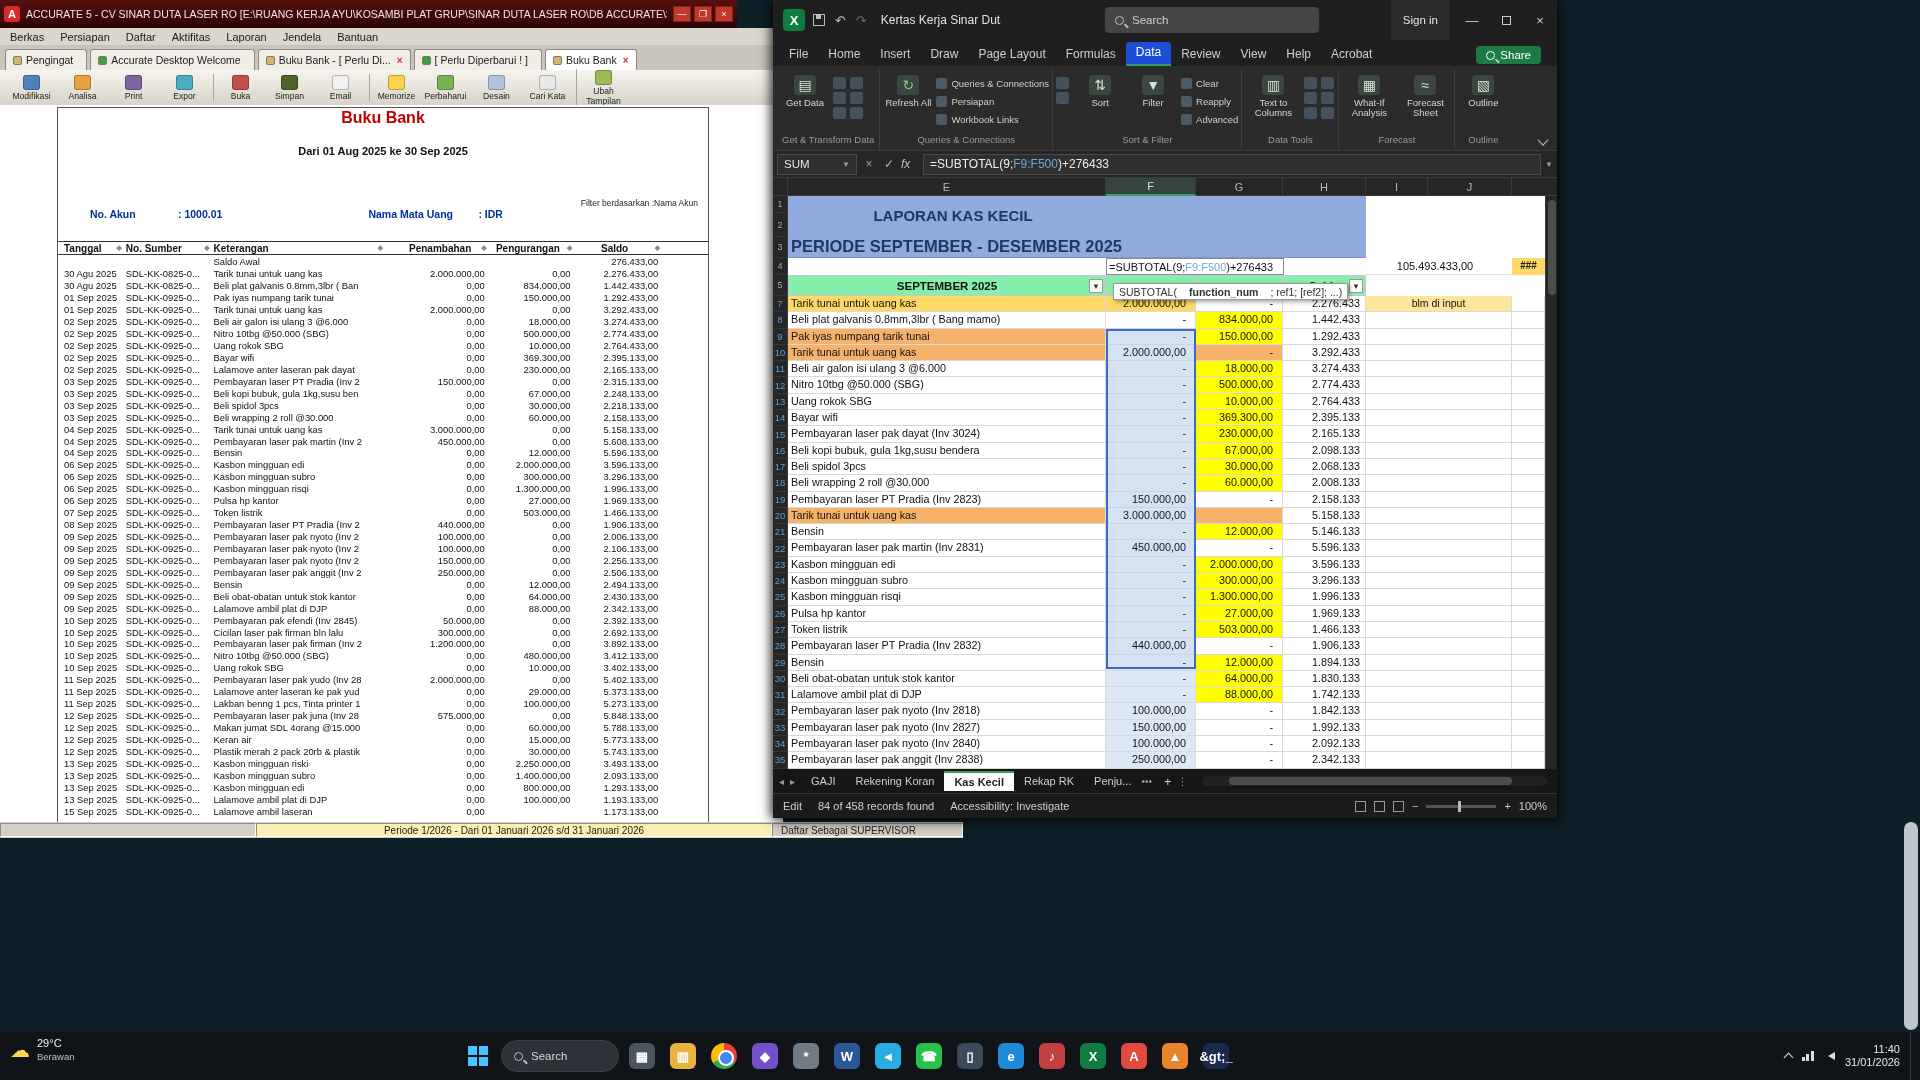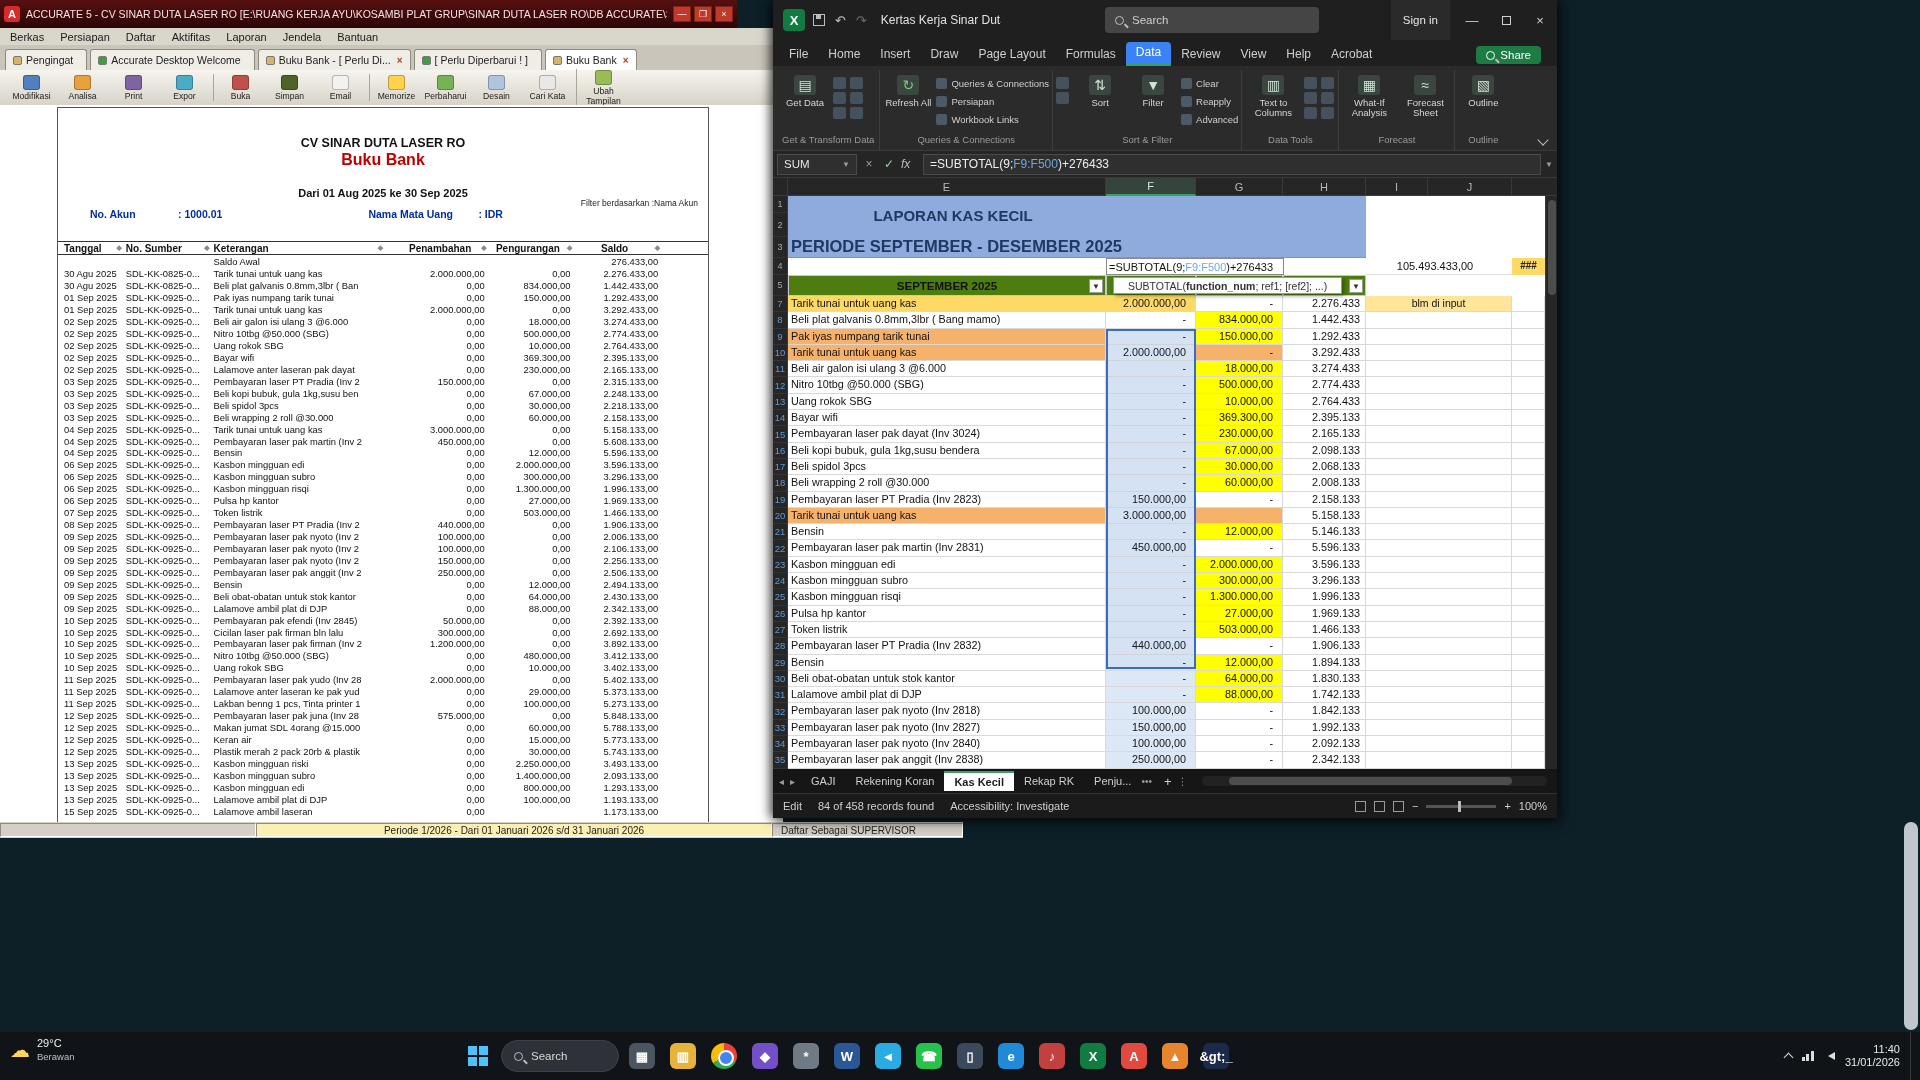--- a/index.html
+++ b/index.html
@@ -72,21 +72,21 @@
     display:flex;align-items:center;gap:8px;padding-left:10px;color:#cfcfcf;font-size:11.5px;}
   .mag{width:9px;height:9px;border:1.5px solid #bdbdbd;border-radius:50%;position:relative;flex:none;}
   .mag::after{content:"";position:absolute;left:8px;top:8px;width:5px;height:1.5px;background:#bdbdbd;transform:rotate(45deg);}
   .xl-signin{position:absolute;right:107px;top:0;height:40px;display:flex;align-items:center;padding:0 12px;
     font-size:11.5px;color:#e6e6e6;background:#2a2a2a;}
   .xl-winbtns{position:absolute;right:0;top:0;height:40px;display:flex;}
   .xl-wb{width:34px;height:40px;display:flex;align-items:center;justify-content:center;color:#cfcfcf;font-size:13px;}
   .xl-wb .sq{width:9px;height:9px;border:1.2px solid #cfcfcf;}
   .xl-ribtabs{position:absolute;left:0;top:40px;width:784px;height:26px;background:#1f1f1f;display:flex;align-items:flex-end;padding-left:6px;}
   .rtab{padding:3px 10px 5px;font-size:12px;color:#cfcfcf;white-space:nowrap;}
-  .rtab.active{background:#3b82f6;color:#fff;border-radius:4px 4px 0 0;border-bottom:2.5px solid #35a065;}
+  .rtab.active{background:#1d4ed8;color:#fff;border-radius:4px 4px 0 0;border-bottom:2.5px solid #35a065;}
   .xl-share{margin-left:auto;margin-right:16px;margin-bottom:2px;background:#1d7c44;color:#fff;font-size:11.5px;
     border-radius:4px;padding:3px 10px;display:flex;align-items:center;gap:5px;}
   .xl-ribbon{position:absolute;left:0;top:66px;width:784px;height:84px;background:#2b2b2b;display:flex;padding:4px 2px 0 4px;}
   .grp{display:flex;flex-direction:column;border-right:1px solid #3e3e3e;padding:0 3px;}
   .grp-body{flex:1;display:flex;align-items:flex-start;gap:3px;padding-top:2px;}
   .grp-label{height:16px;font-size:9.5px;color:#9a9a9a;text-align:center;white-space:nowrap;padding:0 2px;}
   .rbig{width:50px;display:flex;flex-direction:column;align-items:center;text-align:center;
     font-size:9.5px;color:#d6d6d6;line-height:10px;gap:3px;padding-top:3px;}
   .rbig .ric{width:22px;height:20px;border-radius:3px;display:flex;align-items:center;justify-content:center;
     font-size:14px;color:#cfe3d4;background:#3a463f;}
@@ -118,27 +118,27 @@
   .statzone{position:absolute;left:15px;top:0;width:757px;height:100px;background:#fff;}
   .blueblock{position:absolute;left:0;top:0;width:578px;height:62px;background:#8faadc;border-bottom:1px solid #7b96c8;}
   .bb1{position:absolute;left:0;top:11px;width:330px;text-align:center;font-size:15px;font-weight:bold;color:#1f3864;}
   .bb2{position:absolute;left:3px;top:41px;font-size:16.5px;font-weight:bold;color:#1f3864;white-space:nowrap;}
   .f4edit{position:absolute;left:318px;top:62px;width:178px;height:17px;background:#fff;border:1px solid #8a8a8a;
     font-size:11px;color:#111;display:flex;align-items:center;padding-left:2px;white-space:nowrap;overflow:hidden;}
   .j4{position:absolute;left:578px;top:62px;width:146px;height:17px;font-size:11px;color:#111;text-align:center;
     padding:2px 8px 0 0;border-bottom:1px solid #e0e0e0;}
   .k4{position:absolute;left:724px;top:62px;width:33px;height:17px;background:#ffd966;font-size:10px;font-weight:bold;
     color:#222;text-align:center;padding-top:2px;}
-  .hcell{position:absolute;top:79px;height:21px;background:#4d7c0f;border:1px solid #c9c9c9;
+  .hcell{position:absolute;top:79px;height:21px;background:#86efac;border:1px solid #c9c9c9;
     display:flex;align-items:center;justify-content:center;font-size:11.5px;font-weight:bold;color:#111;}
   .fbtn2{position:absolute;right:2px;top:3px;width:14px;height:14px;background:#fff;border:1px solid #9a9a9a;
     font-size:8px;color:#333;display:flex;align-items:center;justify-content:center;}
-  .tooltip{position:absolute;left:340px;top:81px;height:17px;background:#fdfdfd;border:1px solid #9a9a9a;
+  .tooltip{position:absolute;left:340px;top:87px;height:17px;background:#fdfdfd;border:1px solid #9a9a9a;
     box-shadow:2px 2px 4px rgba(0,0,0,.35);font-size:10.5px;color:#333;display:flex;align-items:center;
-    padding:0 14px;white-space:nowrap;z-index:4;}
+    padding:0 5px;white-space:nowrap;z-index:4;gap:12px;}
   .xl-rows{position:absolute;left:15px;top:100px;width:757px;height:473px;background:#fff;}
   .xrow{display:flex;height:16.31px;}
   .xc{border-right:1px solid #d9d9d9;border-bottom:1px solid #d9d9d9;font-size:10.8px;color:#111;
     line-height:14.5px;white-space:nowrap;overflow:hidden;background:#fff;}
   .xc.e{width:318px;padding-left:3px;}
   .xc.f{width:90px;text-align:right;padding-right:9px;}
   .xc.g{width:87px;text-align:right;padding-right:9px;}
   .xc.h{width:83px;text-align:right;padding-right:5px;}
   .xc.ij{width:146px;text-align:center;font-size:10.5px;}
   .xc.k{width:33px;}
@@ -302,21 +302,20 @@
       </div>
 
       <div class="acc-tool withsep">
         <div class="acc-tool-ic" style="background: rgb(155, 187, 89);"></div>
         <div>Ubah Tampilan</div>
       </div>
     </div>
 
   <div class="acc-report">
     <div class="acc-page">
-      <div class="r-company">CV SINAR DUTA LASER RO</div>
       <div class="r-title">Buku Bank</div>
       <div class="r-period">Dari 01 Aug 2025 ke 30 Sep 2025</div>
       <div class="r-filter">Filter berdasarkan :Nama Akun</div>
       <div class="r-meta">
         <div class="mrow">
           <span class="ml">No. Akun</span>
           <span>:  1000.01</span>
           <span class="mr">Nama Mata Uang</span>
           <span>:  IDR</span>
         </div>

